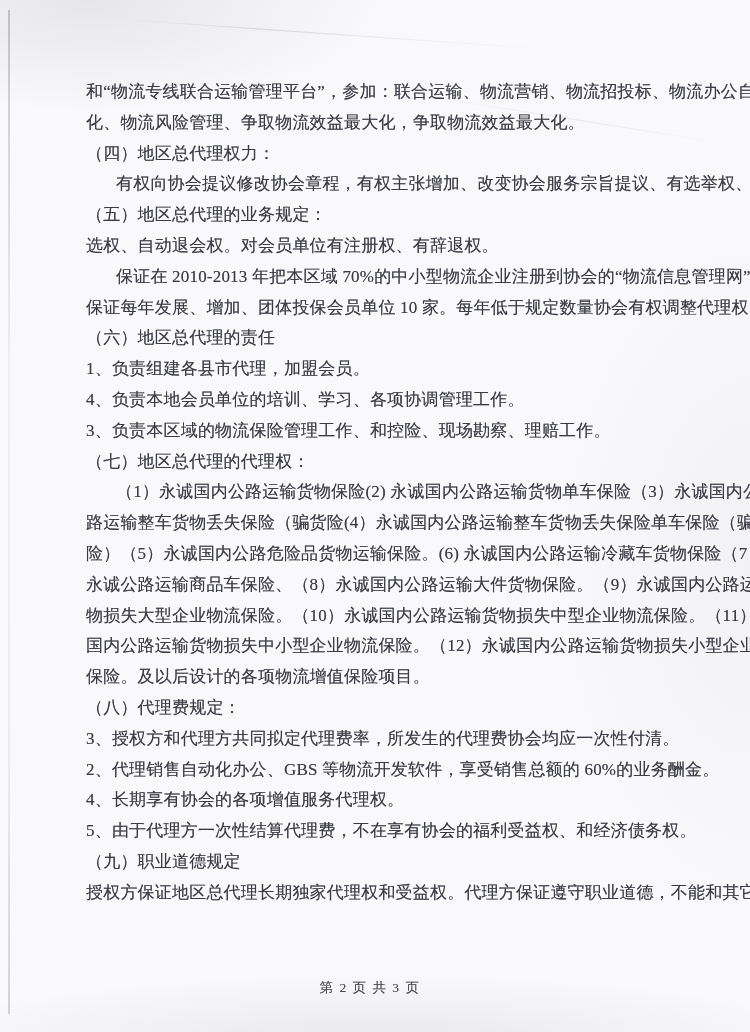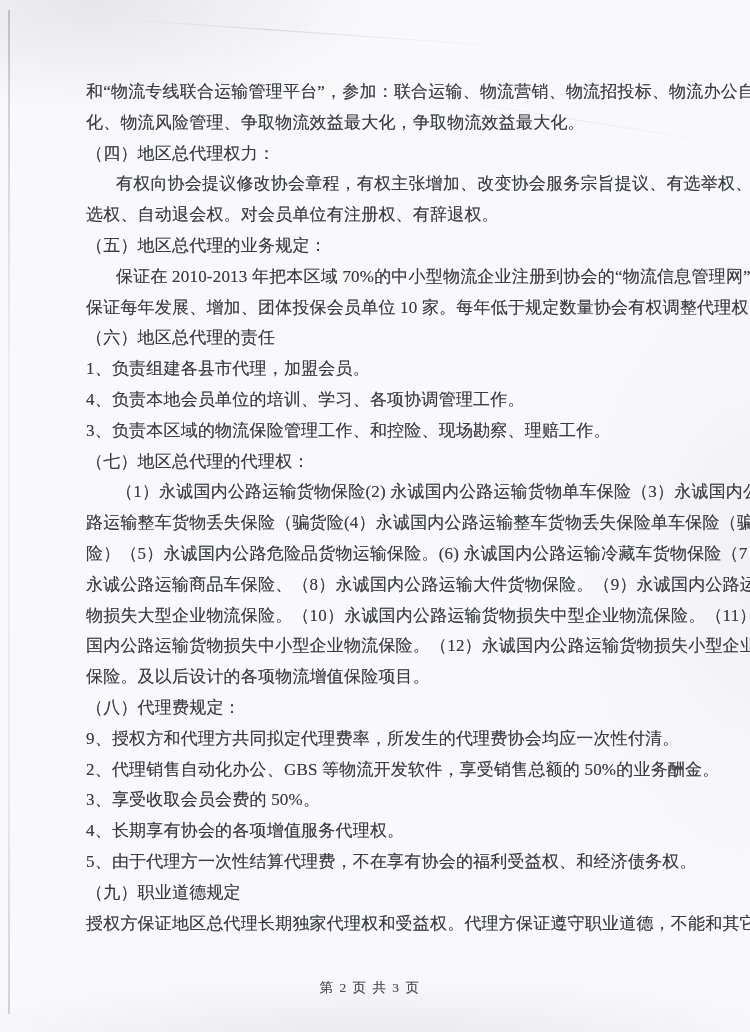--- a/index.html
+++ b/index.html
@@ -52,40 +52,39 @@
 <div class="page">
   <div class="page-edge-line"></div>
   <div class="crease-a"></div>
   <div class="crease-b"></div>
 
   <main class="doc">
     <p class="line">和“物流专线联合运输管理平台”，参加：联合运输、物流营销、物流招投标、物流办公自动</p>
     <p class="line">化、物流风险管理、争取物流效益最大化，争取物流效益最大化。</p>
     <p class="line">（四）地区总代理权力：</p>
     <p class="line indent">有权向协会提议修改协会章程，有权主张增加、改变协会服务宗旨提议、有选举权、当</p>
+    <p class="line">（五）地区总代理的业务规定：</p>
     <p class="line">选权、自动退会权。对会员单位有注册权、有辞退权。</p>
-    <p class="line">（五）地区总代理的业务规定：</p>
     <p class="line indent">保证在 2010-2013 年把本区域 70%的中小型物流企业注册到协会的“物流信息管理网”。</p>
     <p class="line">保证每年发展、增加、团体投保会员单位 10 家。每年低于规定数量协会有权调整代理权。</p>
     <p class="line">（六）地区总代理的责任</p>
     <p class="line">1、负责组建各县市代理，加盟会员。</p>
     <p class="line">4、负责本地会员单位的培训、学习、各项协调管理工作。</p>
     <p class="line">3、负责本区域的物流保险管理工作、和控险、现场勘察、理赔工作。</p>
     <p class="line">（七）地区总代理的代理权：</p>
     <p class="line indent">（1）永诚国内公路运输货物保险(2) 永诚国内公路运输货物单车保险（3）永诚国内公</p>
     <p class="line">路运输整车货物丢失保险（骗货险(4）永诚国内公路运输整车货物丢失保险单车保险（骗货</p>
     <p class="line">险）（5）永诚国内公路危险品货物运输保险。(6) 永诚国内公路运输冷藏车货物保险（7）</p>
     <p class="line">永诚公路运输商品车保险、（8）永诚国内公路运输大件货物保险。（9）永诚国内公路运输货</p>
     <p class="line">物损失大型企业物流保险。（10）永诚国内公路运输货物损失中型企业物流保险。（11）永诚</p>
     <p class="line">国内公路运输货物损失中小型企业物流保险。（12）永诚国内公路运输货物损失小型企业物流</p>
     <p class="line">保险。及以后设计的各项物流增值保险项目。</p>
     <p class="line">（八）代理费规定：</p>
-    <p class="line">9、授权方和代理方共同拟定代理费率，所发生的代理费协会均应一次性付清。</p>
-    <p class="line">2、代理销售自动化办公、GBS 等物流开发软件，享受销售总额的 50%的业务酬金。</p>
-    <p class="line">3、享受收取会员会费的 50%。</p>
+    <p class="line">3、授权方和代理方共同拟定代理费率，所发生的代理费协会均应一次性付清。</p>
+    <p class="line">2、代理销售自动化办公、GBS 等物流开发软件，享受销售总额的 60%的业务酬金。</p>
     <p class="line">4、长期享有协会的各项增值服务代理权。</p>
     <p class="line">5、由于代理方一次性结算代理费，不在享有协会的福利受益权、和经济债务权。</p>
     <p class="line">（九）职业道德规定</p>
     <p class="line">授权方保证地区总代理长期独家代理权和受益权。代理方保证遵守职业道德，不能和其它保</p>
   </main>
 
   <div class="page-footer">第 2 页 共 3 页</div>
 </div>
 
 </body></html>

